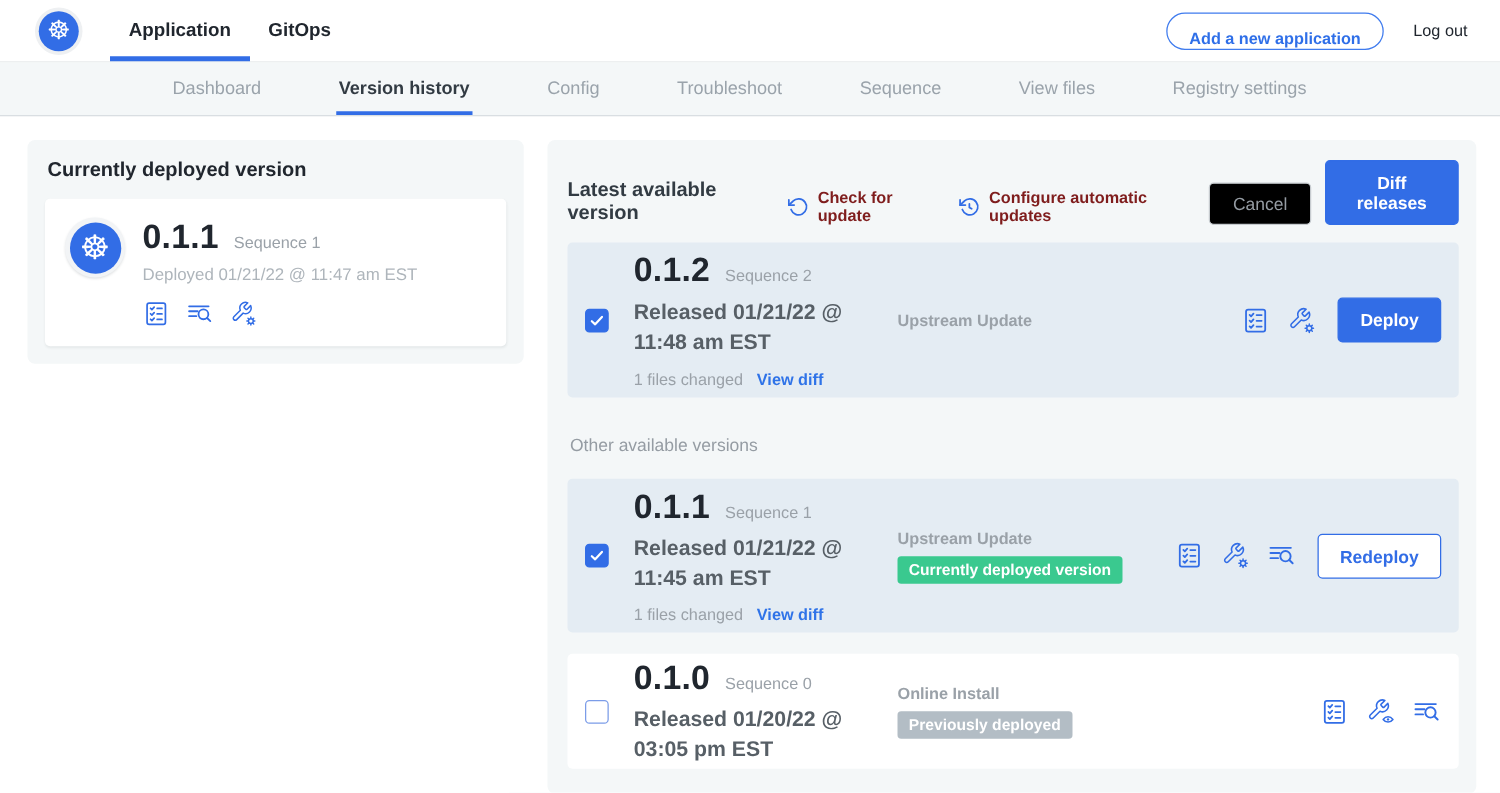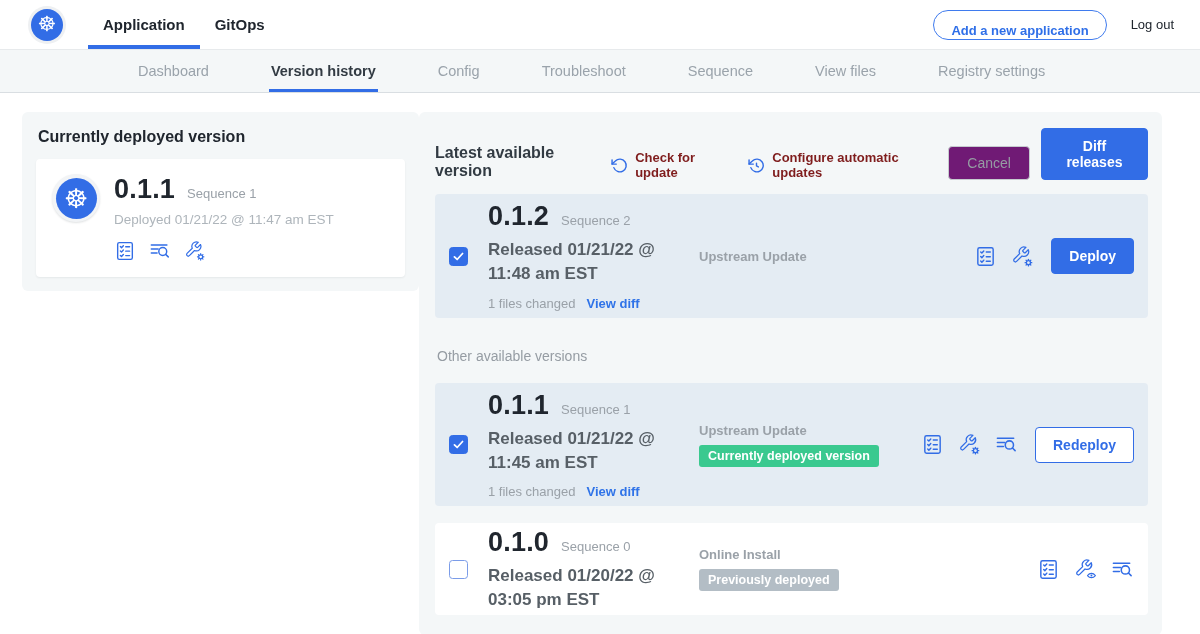--- a/index.html
+++ b/index.html
@@ -23,21 +23,21 @@
               color:#2f6fe8; font-size:13px; font-weight:700; font-family:inherit; cursor:pointer; }
   .logout { font-size:13px; color:#20262e; margin:0 26px 0 24px; cursor:pointer; }
 
   
   .subnav { height:43px; background:#f4f7f8; border-bottom:1px solid #d9dee2; display:flex; padding-left:136px; }
   .subnav-item { display:flex; align-items:center; padding:2px 2px 0 2px; margin-right:58px; font-size:14.5px;
                  color:#9aa3ab; border-bottom:3px solid transparent; cursor:pointer;text-align:right; }
   .subnav-item.active { color:#323b43; font-weight:700; border-bottom-color:#326de6; }
 
   
-  .main { display:flex; align-items:flex-start; padding:19px 0 0 22px; }
+  .main { display:flex; align-items:flex-start; padding:19px 0 0 22px; gap:19px; }
 
   .panel { background:#f4f7f8; border-radius:6px; }
   .deployed-panel { width:397px; padding:14px; }
   .panel-title { font-size:16px; font-weight:700; color:#20262e; padding:2px 0 0 2px; }
 
   .deployed-card { margin-top:13px; background:#fff; border-radius:4px; box-shadow:0 1px 2px rgba(50,60,70,.08);
                    padding:15px 16px; display:flex; gap:14px; }
   .card-logo { width:48px; height:48px; border-radius:50%; background:#f2f4f6; box-shadow:0 1px 2px rgba(50,60,70,.15);
                display:flex; align-items:center; justify-content:center; flex:none; }
   .card-logo-inner { width:41px; height:41px; border-radius:50%; background:#326de6; display:flex; align-items:center; justify-content:center; }
@@ -53,21 +53,21 @@
   .row-icon { width:23px; height:23px; }
 
   
   .available-panel { width:743px; padding:16px 14px 20px 16px; }
   .avail-header { display:flex; align-items:flex-end; }
   .avail-title { font-size:16px; font-weight:700; color:#323b43; margin-right:22px; }
   .header-link { display:flex; align-items:center; gap:7px; margin-right:26px; color:#7f1d1d; font-size:13px;
                  font-weight:700; cursor:pointer; }
   .header-link .ui-icon { width:17px; height:17px; }
   .btn { font-family:inherit; font-size:14px; font-weight:700; border-radius:4px; cursor:pointer; }
-  .btn-plain { margin-left:auto; background:#701a75; border:1px solid #c6cbcf; color:#959ca3; font-weight:500;
+  .btn-plain { margin-left:auto; background:#000000; border:1px solid #c6cbcf; color:#959ca3; font-weight:500;
                padding:8px 18px; }
   .btn-primary { background:#326de6; border:1px solid #326de6; color:#fff; padding:9px 17px; }
   .btn-secondary { background:#fff; border:1px solid #326de6; color:#326de6; padding:9px 17px; }
   .diff-btn { margin-left:11px; }
 
   .other-label { margin:30px 0 19px 2px; font-size:14px; color:#959ca3; }
 
   .version-row { border-radius:4px; background:#fff; display:flex; align-items:center; padding:0 14px; }
   .version-row.selected { background:#e4ecf3; }
   .row-0 { margin-top:14px; min-height:124px; }

